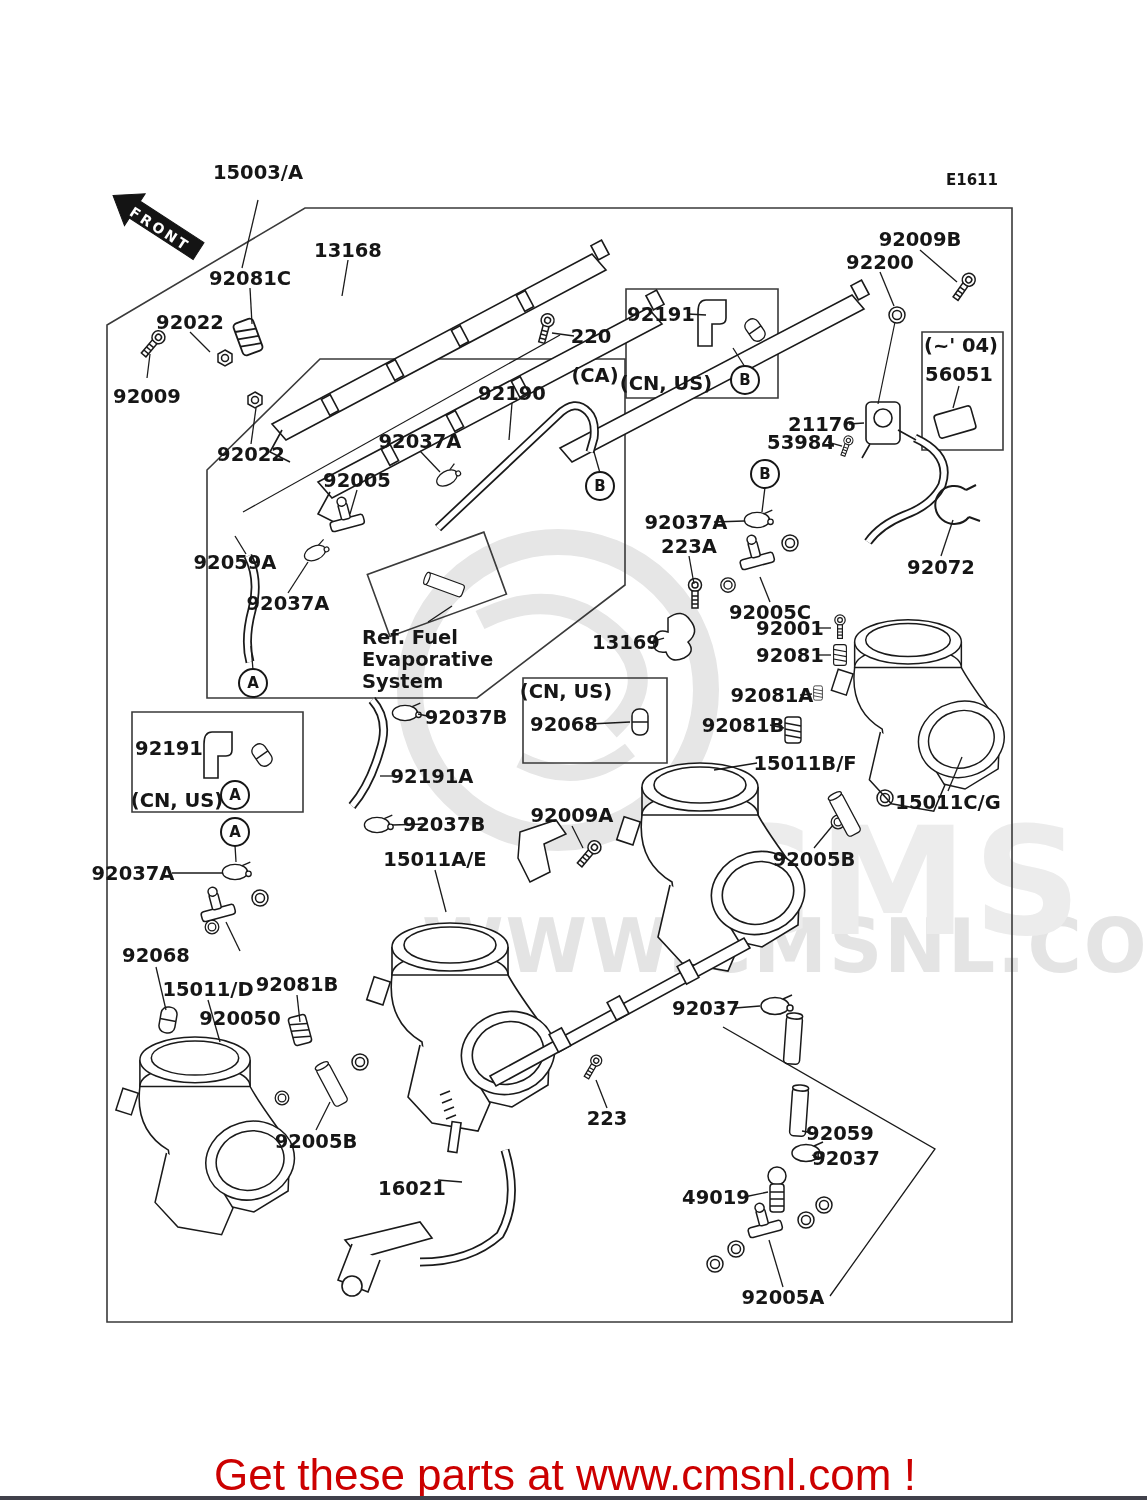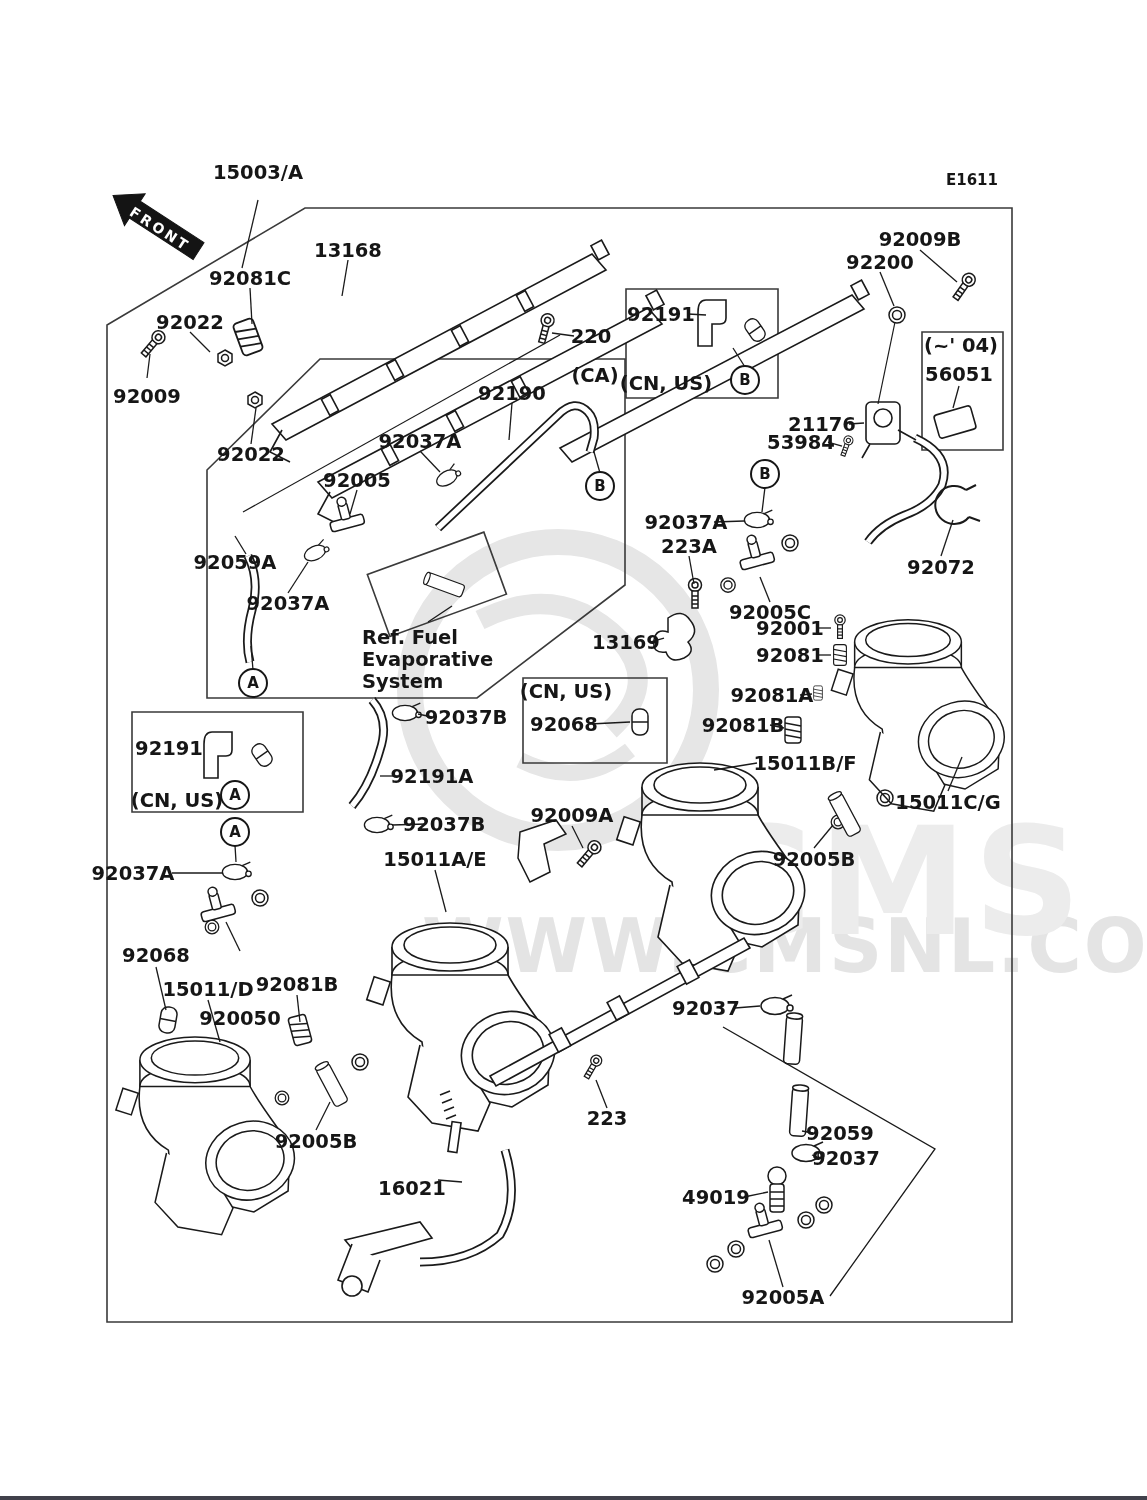--- a/index.html
+++ b/index.html
@@ -368,14 +368,15 @@
       <div class="lbl" style="left: 316px; top: 1141px;">92005B</div>
       <div class="lbl" style="left: 607px; top: 1118px;">223</div>
       <div class="lbl" style="left: 412px; top: 1180px; margin-top: 8px;">16021</div>
       <div class="lbl" style="left: 706px; top: 1008px;">92037</div>
       <div class="lbl" style="left: 840px; top: 1133px;">92059</div>
       <div class="lbl" style="left: 846px; top: 1158px;">92037</div>
       <div class="lbl" style="left: 716px; top: 1197px;">49019</div>
       <div class="lbl" style="left: 783px; top: 1297px;">92005A</div>
     </div>
 
+  <div id="footer-link">Get these parts at www.cmsnl.com !</div>
   <div id="bottom-strip"></div>
 </div>
 
 </body></html>

